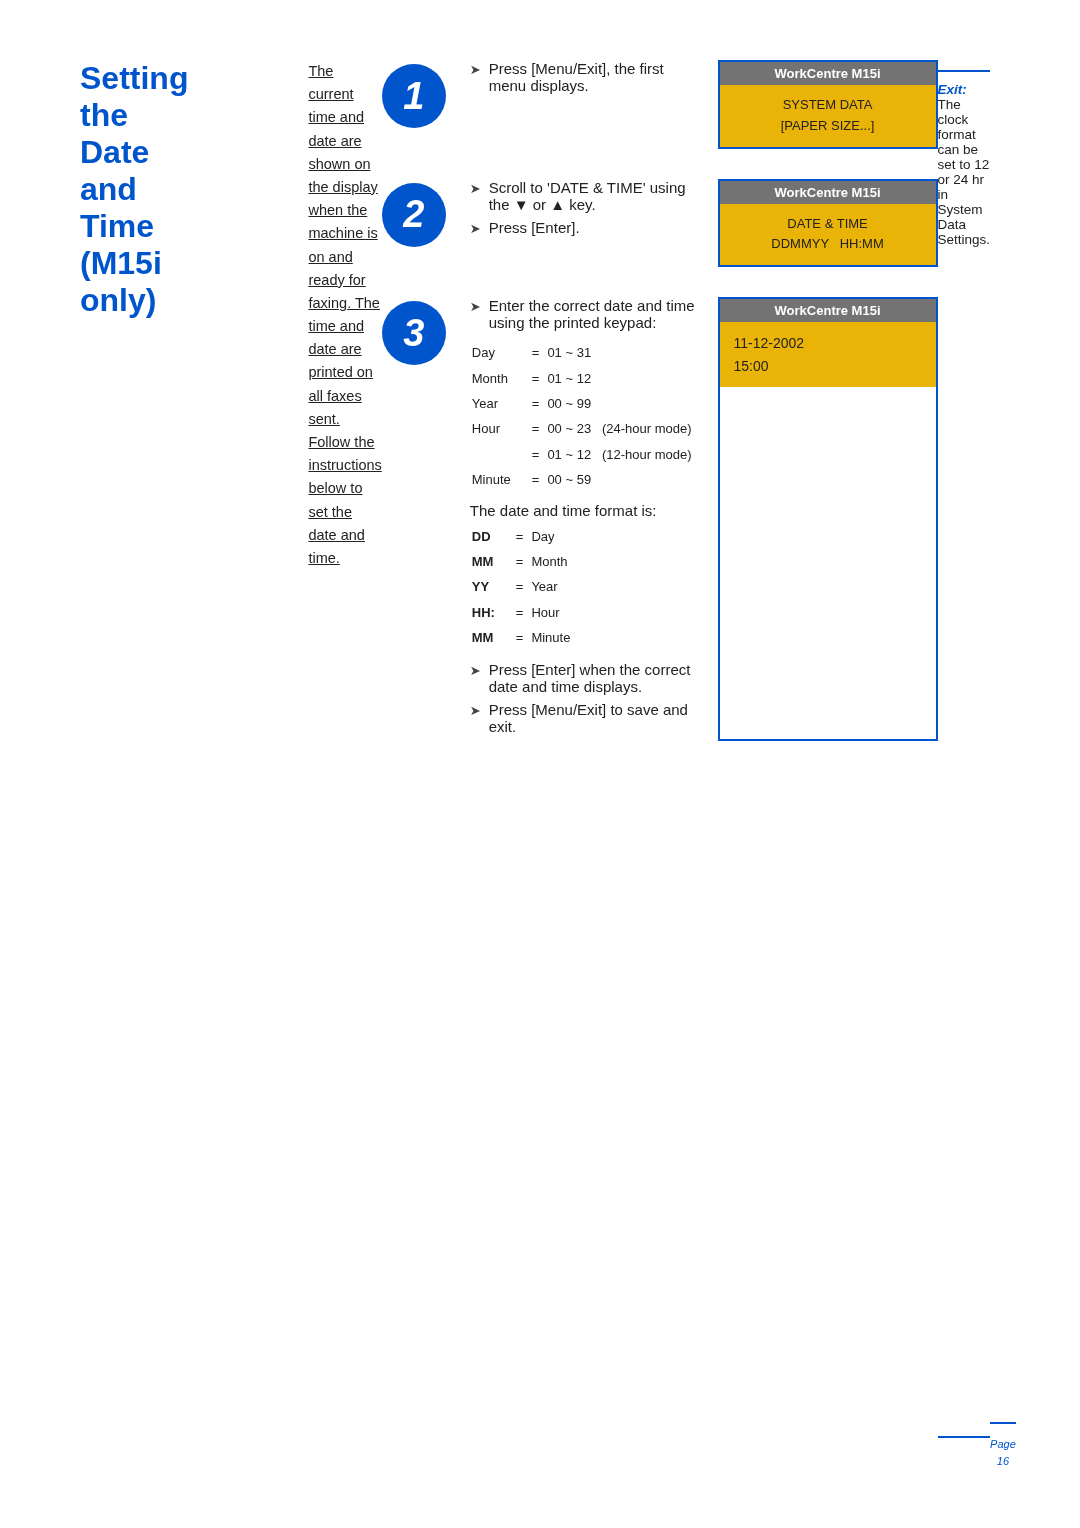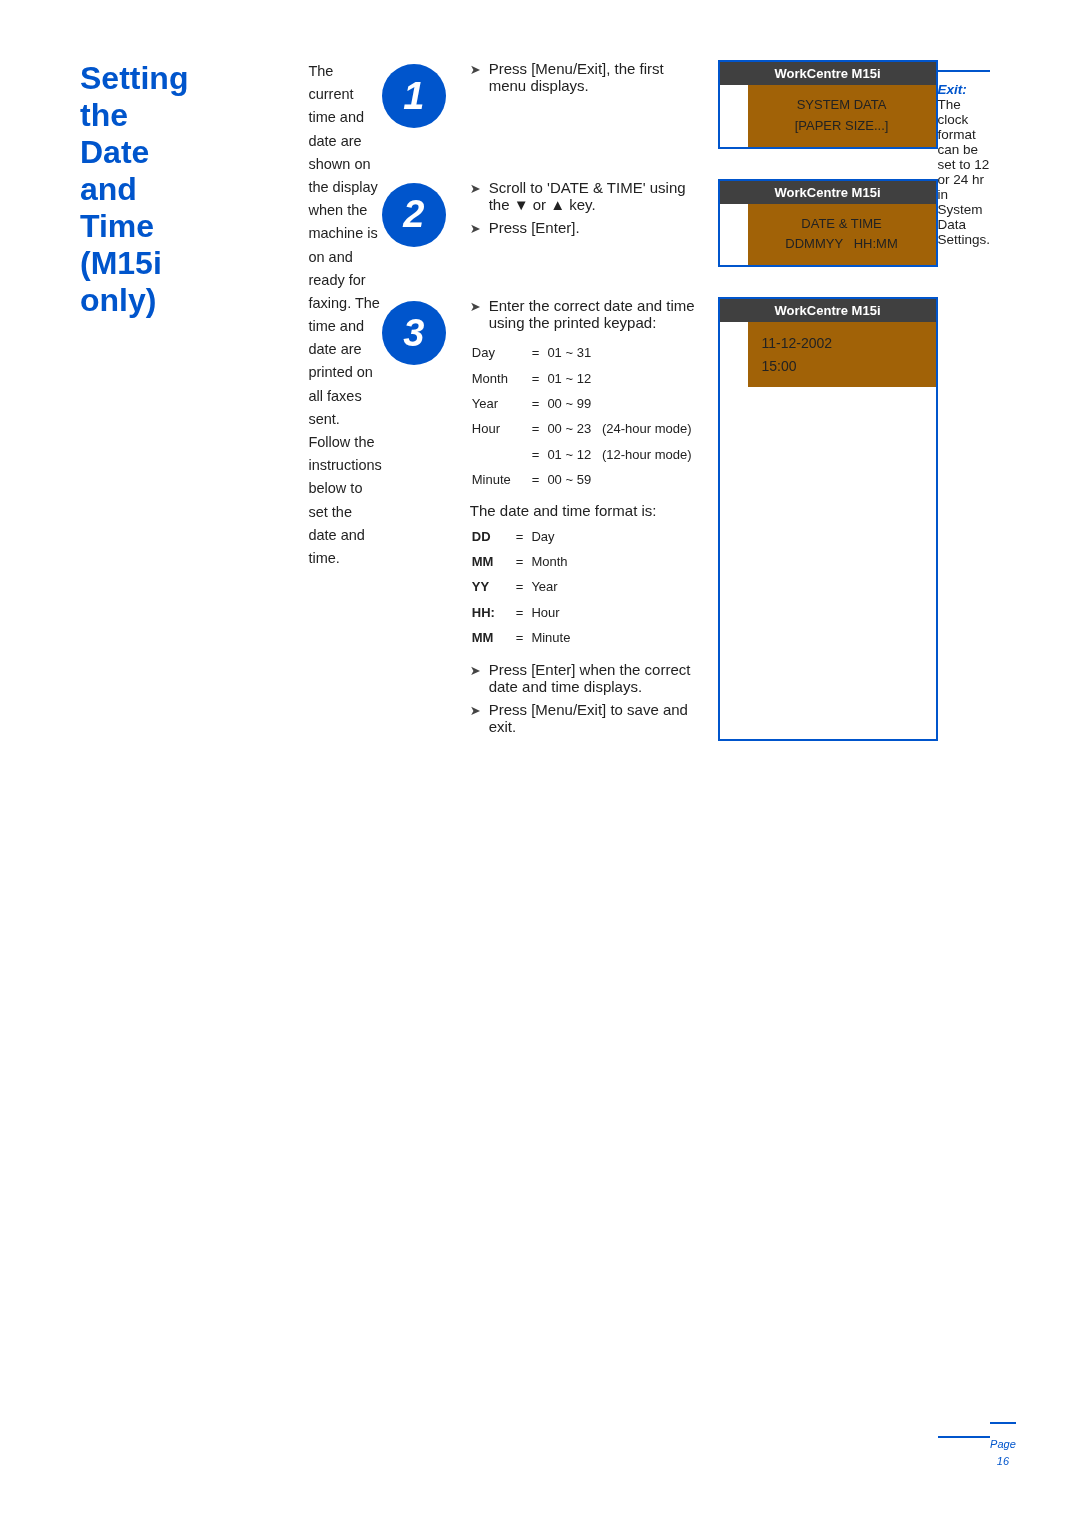--- a/index.html
+++ b/index.html
@@ -35,20 +35,21 @@
       margin-bottom: 28px;
     }
 
     
     .intro-text {
       font-size: 14.5px;
       line-height: 1.6;
       margin-bottom: 34px;
       padding-left: 120px;
       color: #222;
+      text-decoration: underline;
     }
 
     
     .steps-area {
       flex: 1;
       padding-left: 0;
     }
 
     .step-row {
       display: flex;
@@ -102,36 +103,35 @@
 
     
     .display-box {
       border: 2px solid #0055cc;
       min-width: 220px;
       max-width: 240px;
       font-size: 13px;
     }
 
     .display-box-header {
-      background: #404040;
+      background: #737373;
       color: white;
       font-weight: bold;
       font-size: 13px;
       text-align: center;
       padding: 4px 8px;
     }
 
     .display-box-body {
-      background: #a16207;
+      background: #eab308;
       padding: 10px 14px;
       text-align: center;
       font-size: 13px;
       color: #222;
       line-height: 1.6;
-      margin-left: 28px;
     }
 
     .display-box-body.date-entry {
       text-align: left;
       font-size: 14px;
       padding: 10px 14px;
     }
 
     
     .key-table {

